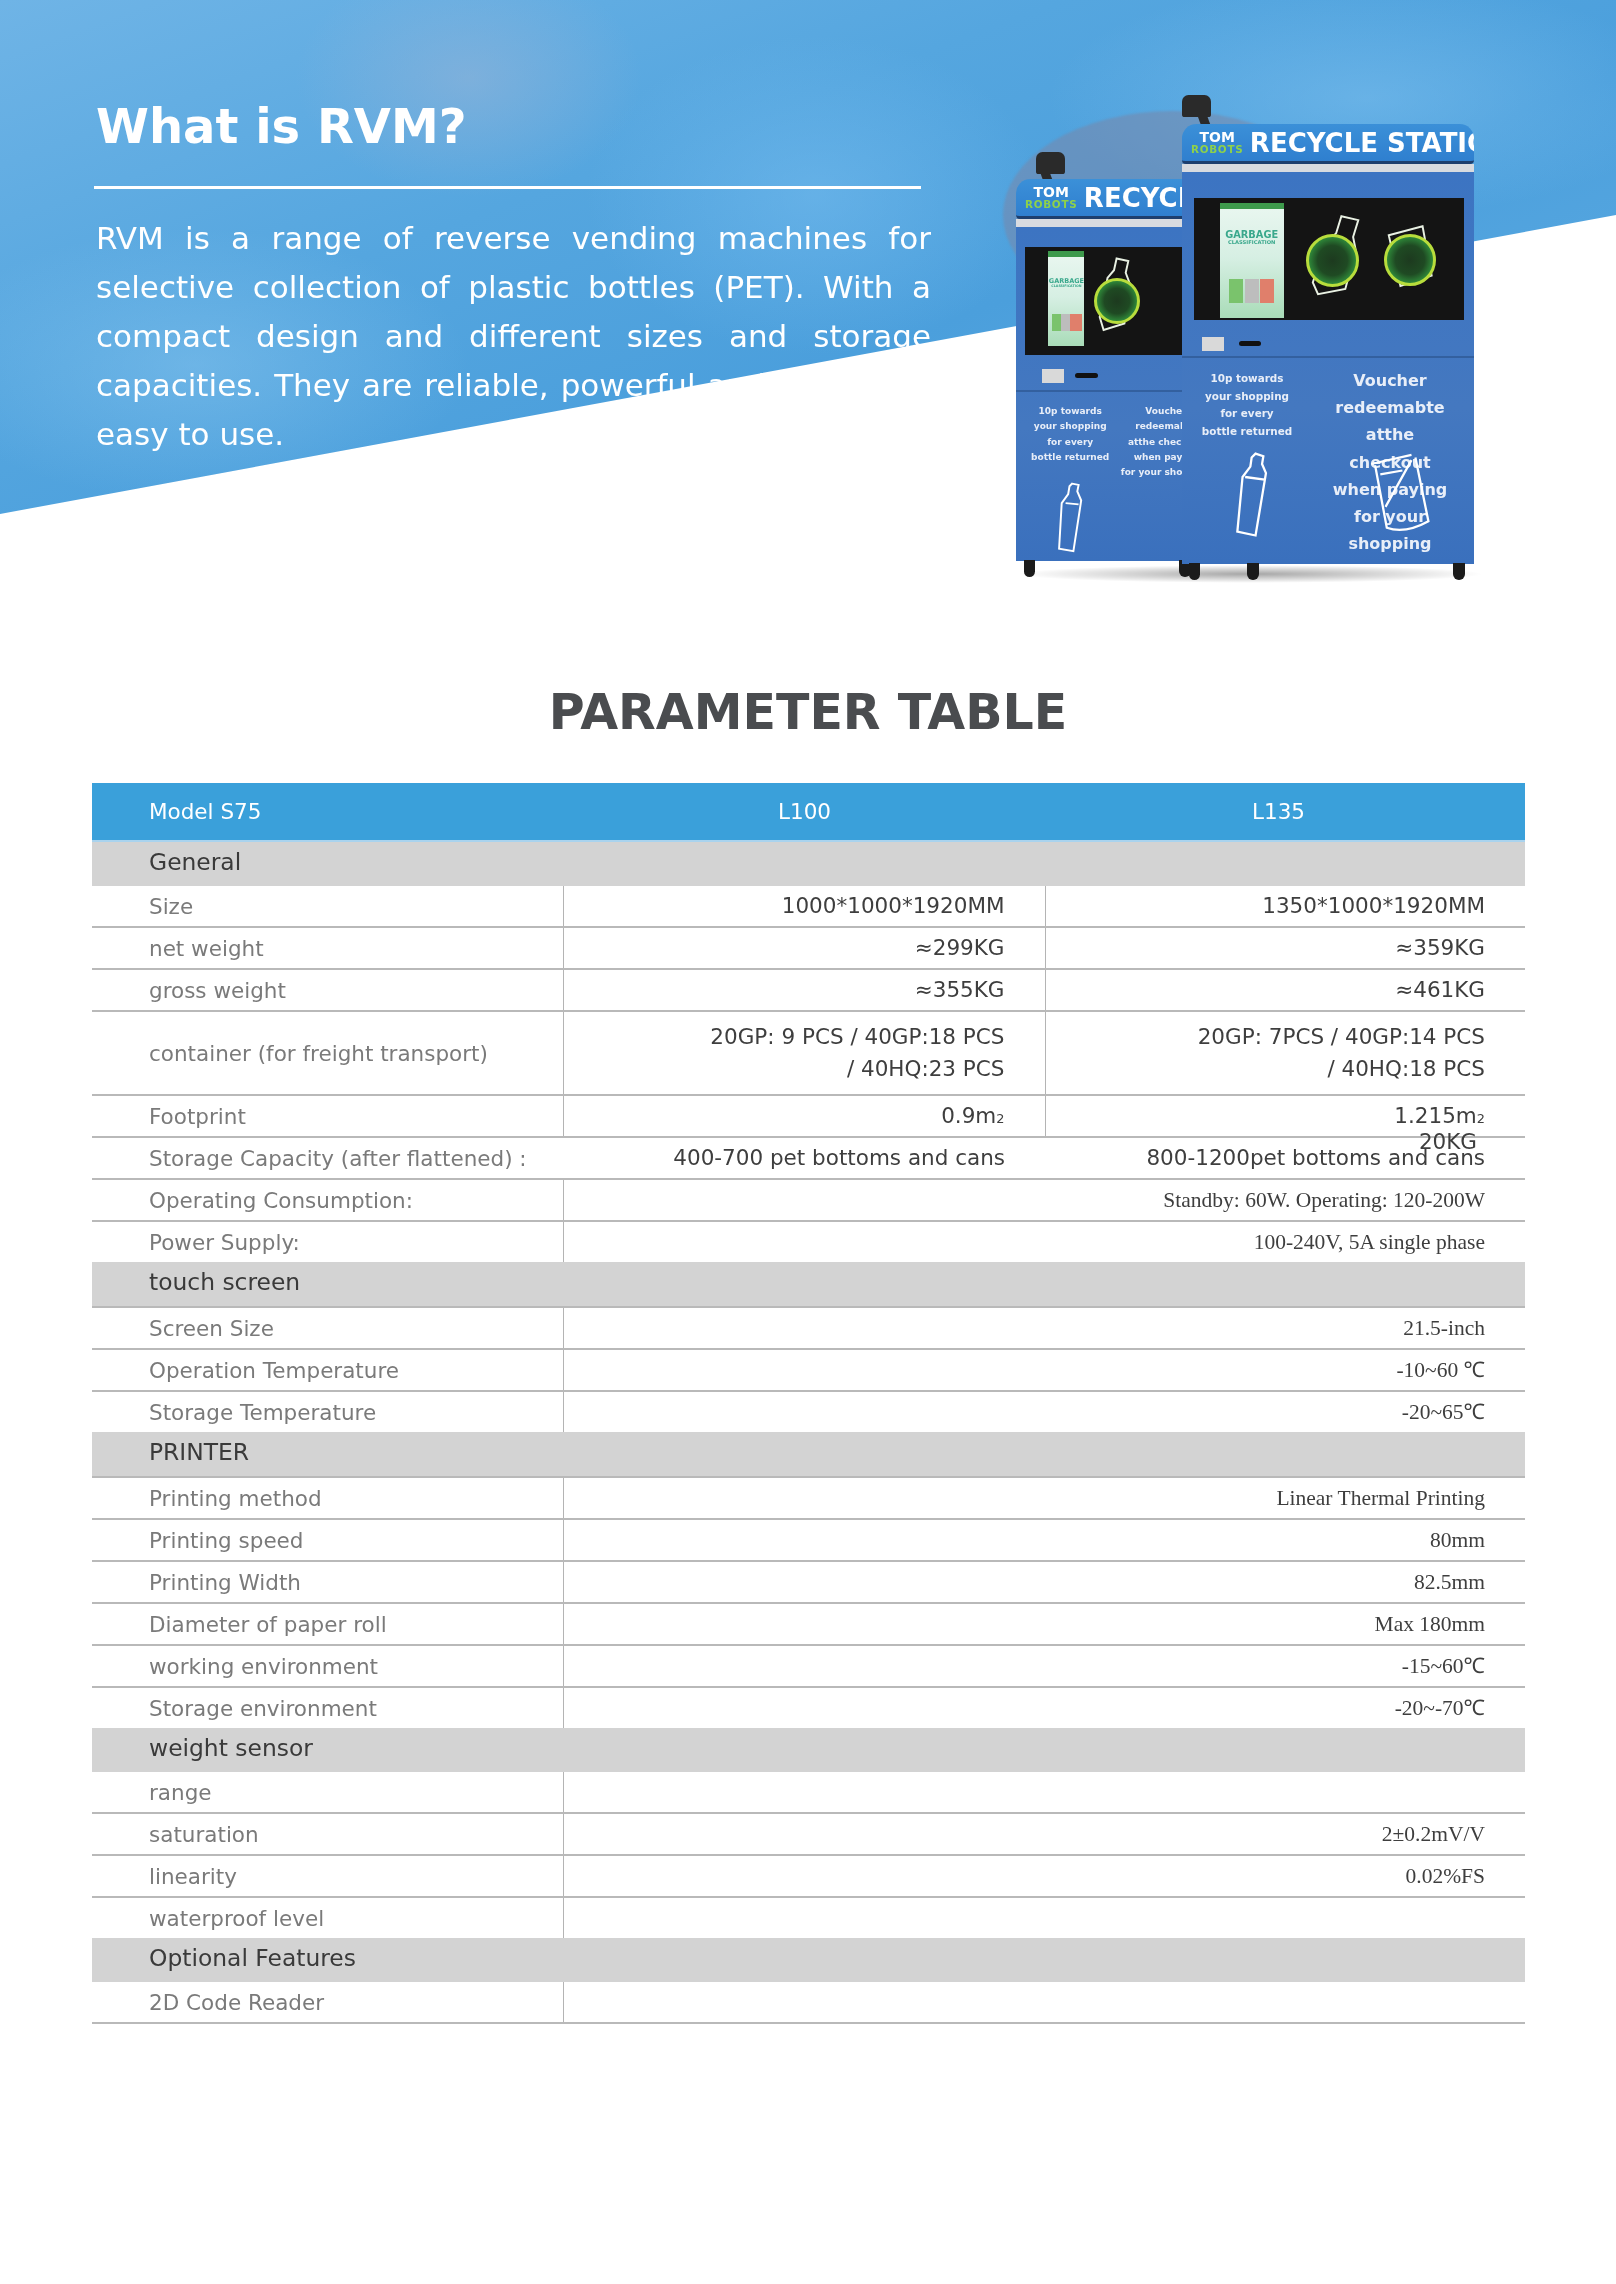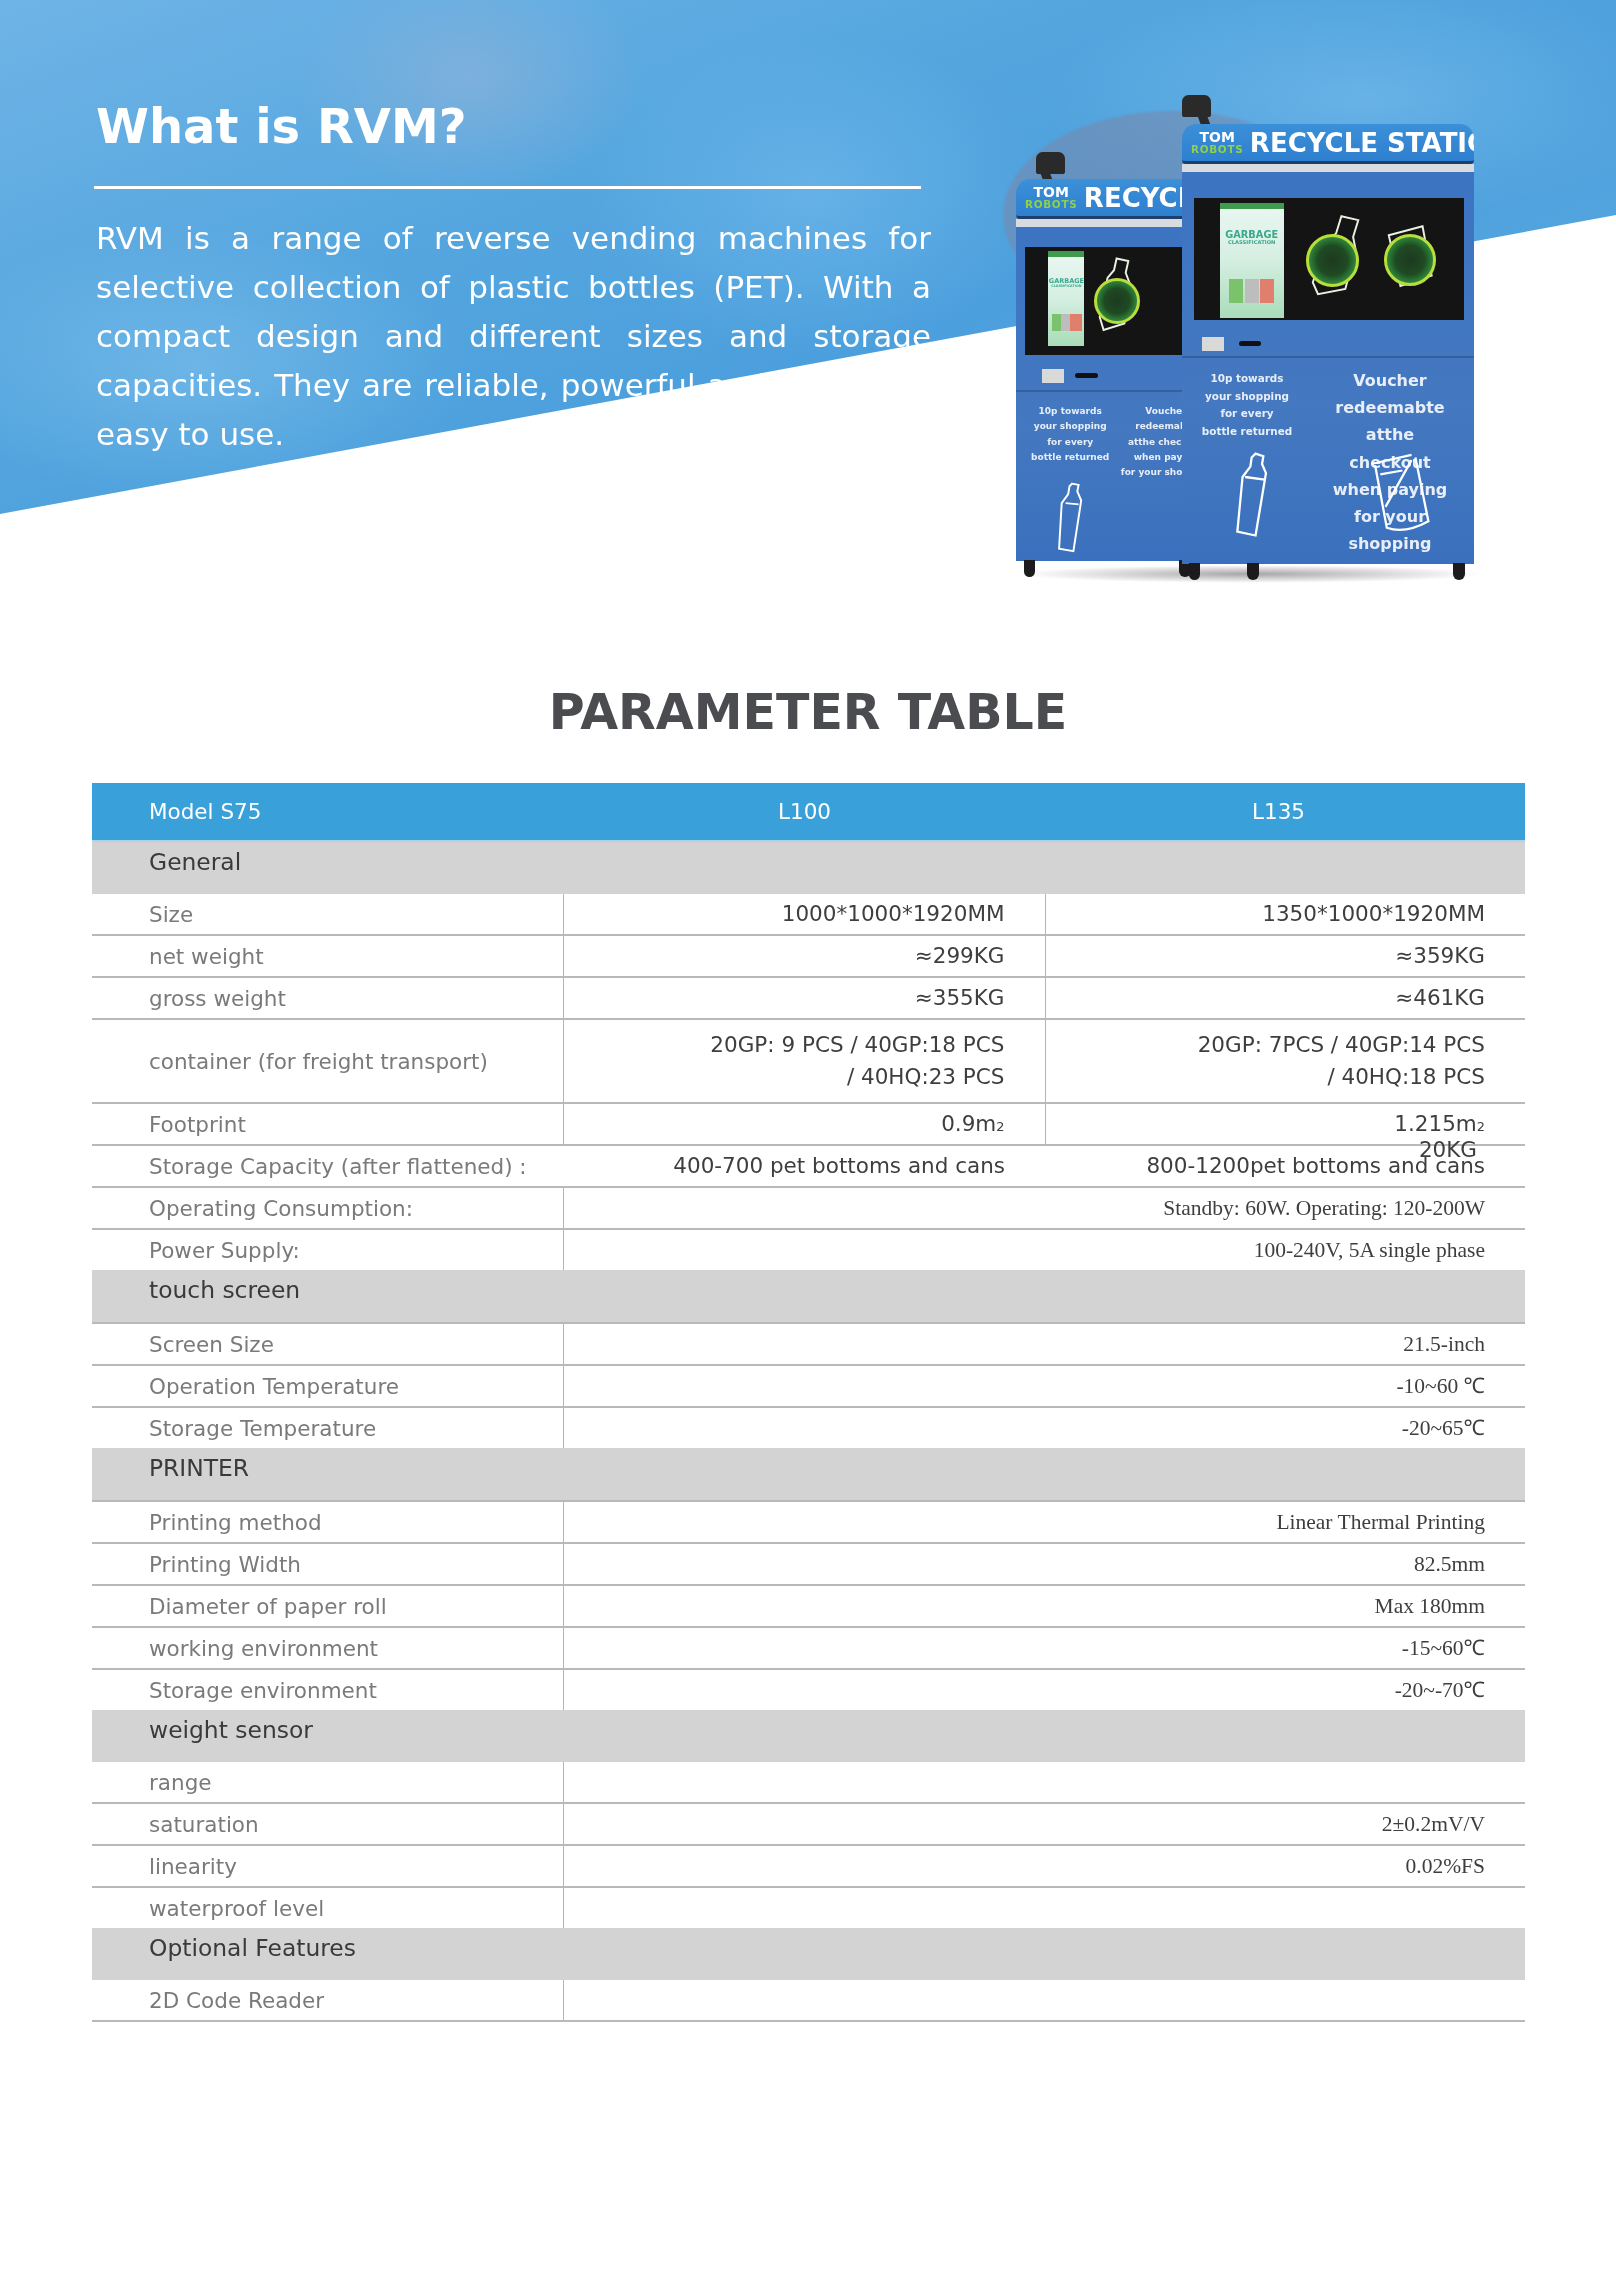--- a/index.html
+++ b/index.html
@@ -121,21 +121,21 @@
   .ptable col.c3 { width: 480px; }
   .ptable th {
     background: #3aa0da; color: #ffffff; font-weight: normal; font-size: 21.5px;
     height: 57px; padding: 0; text-align: left; border-bottom: 2px solid #a9d3ee;
   }
   .ptable th.h1 { padding-left: 57px; }
   .ptable th.h2 { padding-left: 215px; }
   .ptable th.h3 { padding-left: 207px; }
   .ptable tr.section td {
     background: #d3d3d3; color: #3a3a3a; font-size: 23.4px;
-    height: 40px; padding: 0 0 12px 57px;
+    height: 40px; padding: 0 0 4px 57px;
   }
   .ptable td {
     color: #7a7a7a; padding: 0; height: 40px;
     border-bottom: 2.6px solid #b9b9b9;
   }
   .ptable td.label { padding-left: 57px; border-right: 1.3px solid #b4b4b4; }
   .ptable td.val {
     color: #3e3e3e; text-align: right; padding-right: 40px;
     border-right: 1.3px solid #b4b4b4; line-height: 1.5;
   }
@@ -348,20 +348,24 @@
     </tr>
 
     <tr class="section">
       <td colspan="3">PRINTER</td>
     </tr>
     <tr>
       <td class="label">Printing method</td>
       <td class="val span" colspan="2">Linear Thermal Printing</td>
     </tr>
     <tr>
+      <td class="label">Printing speed</td>
+      <td class="val span" colspan="2">80mm</td>
+    </tr>
+    <tr>
       <td class="label">Printing Width</td>
       <td class="val span" colspan="2">82.5mm</td>
     </tr>
     <tr>
       <td class="label">Diameter of paper roll</td>
       <td class="val span" colspan="2">Max 180mm</td>
     </tr>
     <tr>
       <td class="label">working environment</td>
       <td class="val span" colspan="2">-15~60℃</td>

